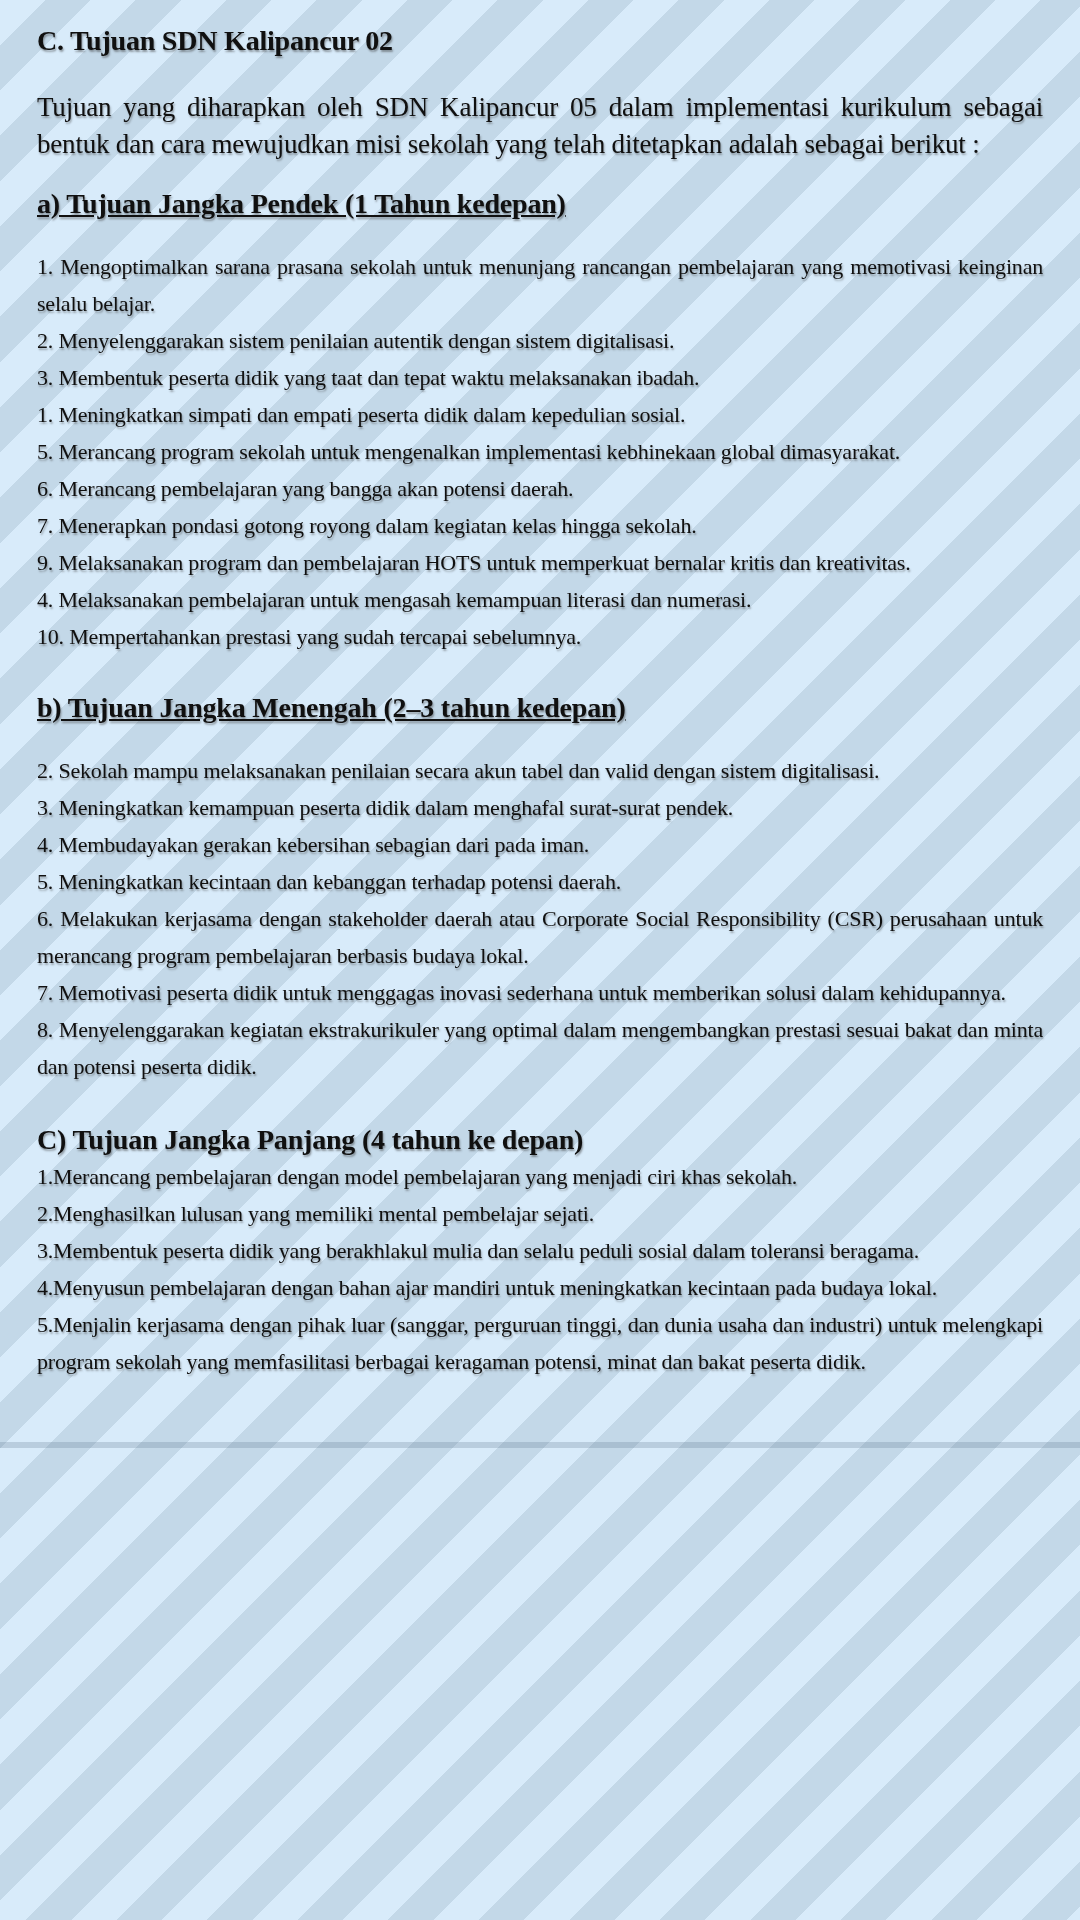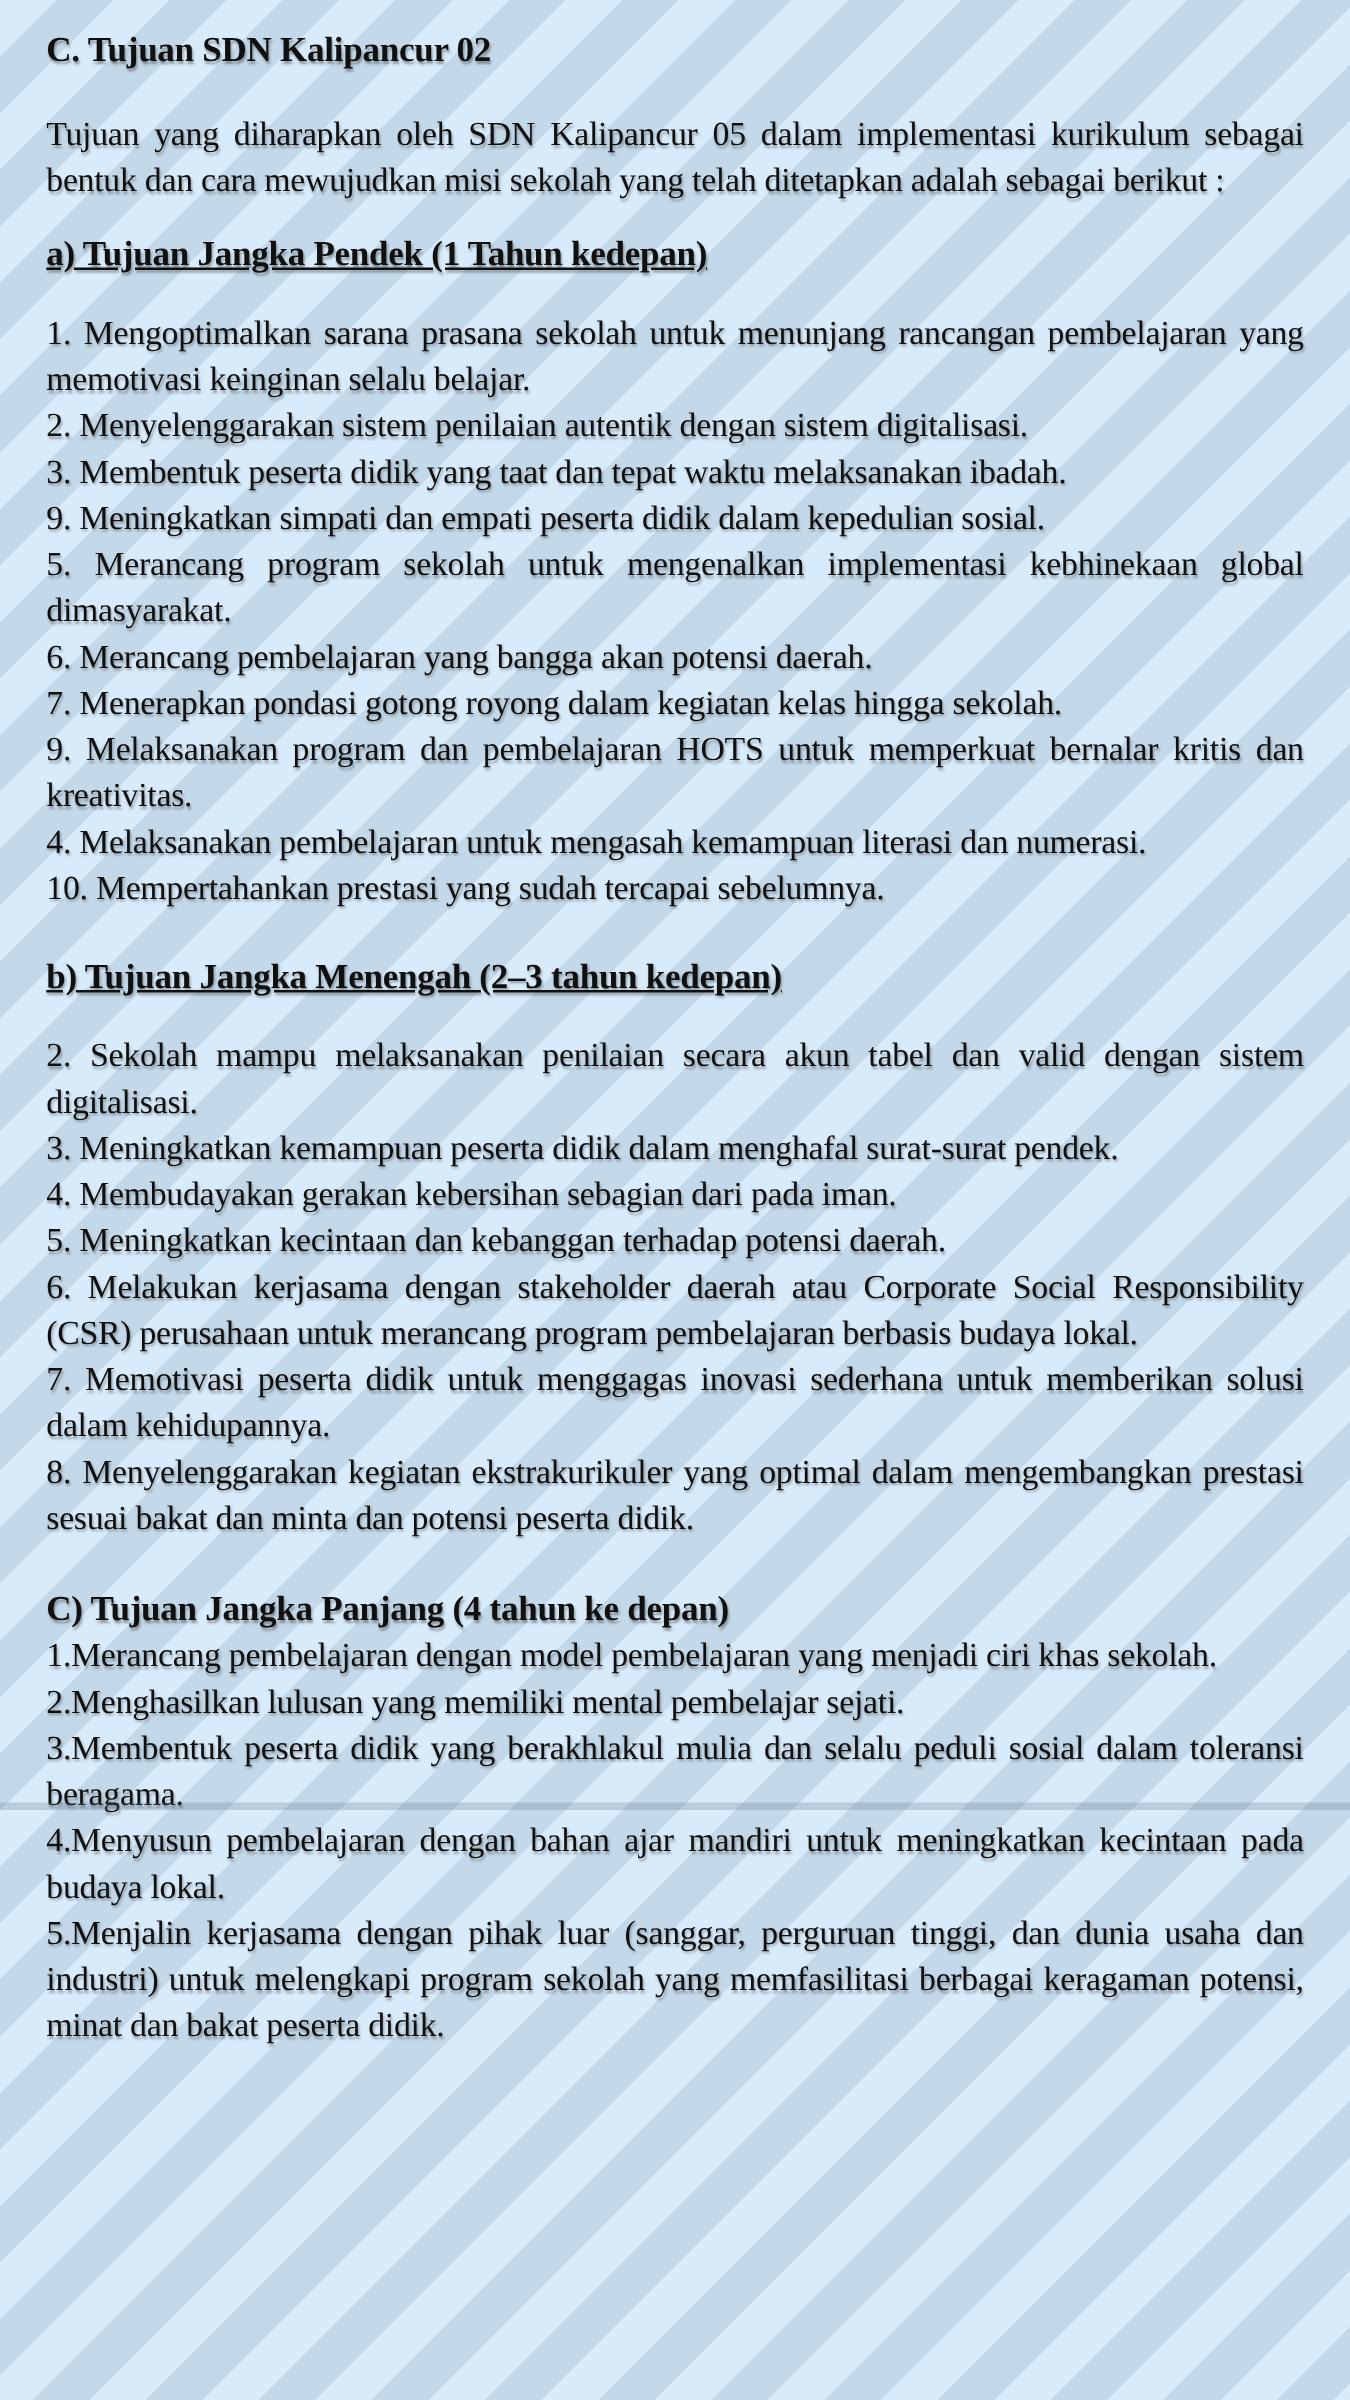--- a/index.html
+++ b/index.html
@@ -56,21 +56,21 @@
     font-size: 28px;
     line-height: 37px;
     font-weight: bold;
     letter-spacing: -0.2px;
     text-shadow: 1px 2px 2px rgba(50,50,50,0.45);
   }
   .section-a .section-heading,
   .section-b .section-heading { margin-bottom: 26px; text-decoration: underline; }
   .section-c .section-heading { margin-bottom: 0; }
   .items p {
-    font-size: 27px;
+    font-size: 22px;
     line-height: 37px;
     text-align: justify;
     letter-spacing: -0.2px;
     text-shadow: 1px 2px 2px rgba(50,50,50,0.40);
     font-family: Liberation Serif, serif;
   }
   .section-a .items { margin-bottom: 34px; }
   .section-b .items { margin-bottom: 36px; }
   .section-c .items { margin-bottom: 0; }
 </style>
@@ -82,21 +82,21 @@
   <h1 class="doc-title">C. Tujuan SDN Kalipancur 02</h1>
 
   <p class="intro">Tujuan yang diharapkan oleh SDN Kalipancur 05 dalam implementasi kurikulum sebagai bentuk dan cara mewujudkan misi sekolah yang telah ditetapkan adalah sebagai berikut :</p>
 
   <section class="section-a">
     <h2 class="section-heading">a) Tujuan Jangka Pendek (1 Tahun kedepan)</h2>
     <div class="items">
         <p>1. Mengoptimalkan sarana prasana sekolah untuk menunjang rancangan pembelajaran yang memotivasi keinginan selalu belajar.</p>
         <p>2. Menyelenggarakan sistem penilaian autentik dengan sistem digitalisasi.</p>
         <p>3. Membentuk peserta didik yang taat dan tepat waktu melaksanakan ibadah.</p>
-        <p>9. Meningkatkan simpati dan empati peserta didik dalam kepedulian sosial.</p>
+        <p>1. Meningkatkan simpati dan empati peserta didik dalam kepedulian sosial.</p>
         <p>5. Merancang program sekolah untuk mengenalkan implementasi kebhinekaan global dimasyarakat.</p>
         <p>6. Merancang pembelajaran yang bangga akan potensi daerah.</p>
         <p>7. Menerapkan pondasi gotong royong dalam kegiatan kelas hingga sekolah.</p>
         <p>9. Melaksanakan program dan pembelajaran HOTS untuk memperkuat bernalar kritis dan kreativitas.</p>
         <p>4. Melaksanakan pembelajaran untuk mengasah kemampuan literasi dan numerasi.</p>
         <p>10. Mempertahankan prestasi yang sudah tercapai sebelumnya.</p>
       </div>
   </section>
 
   <section class="section-b">

